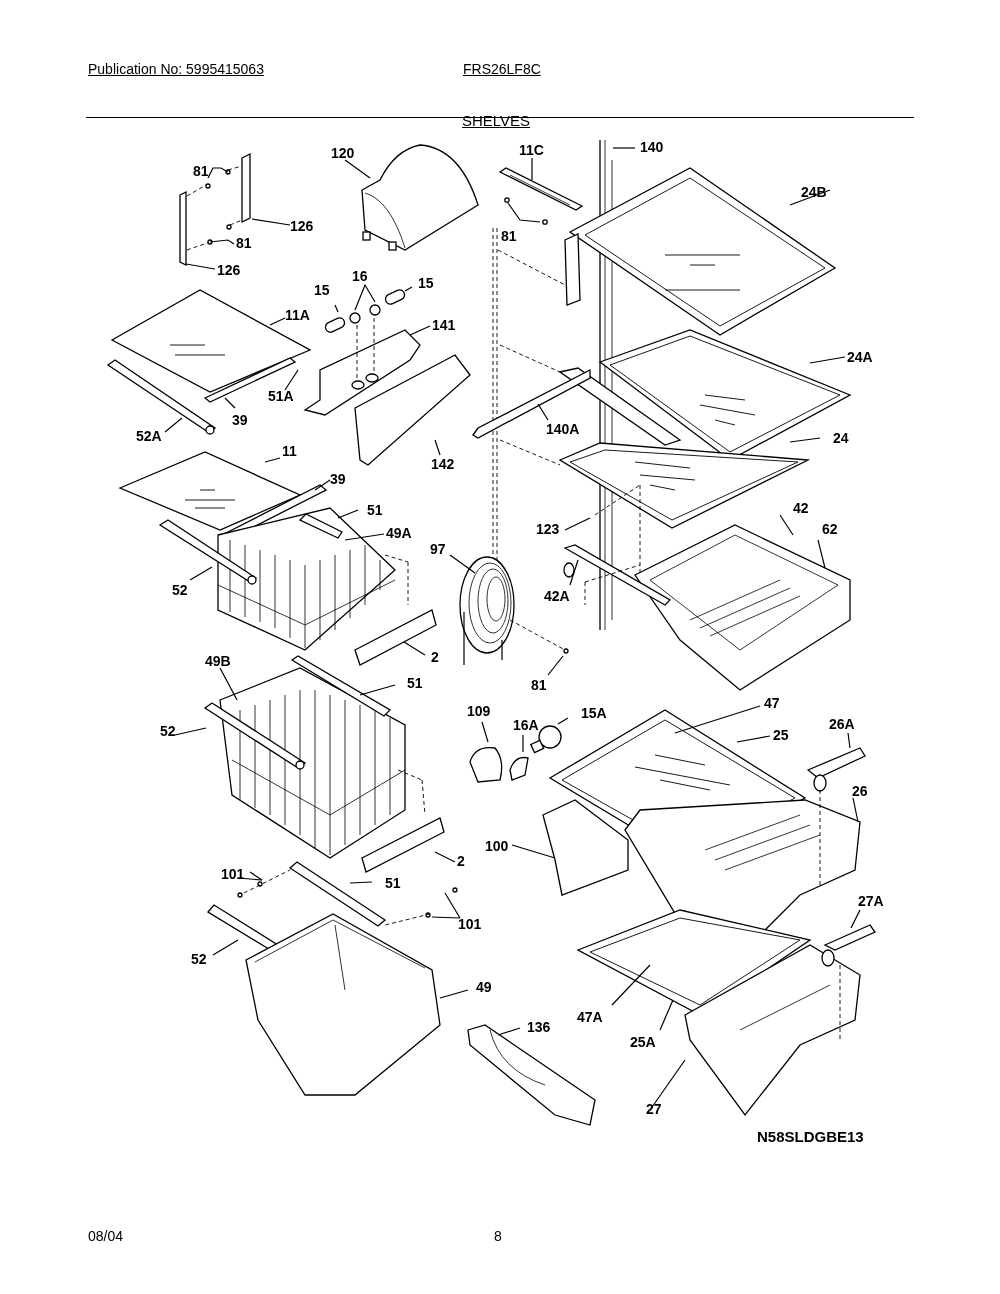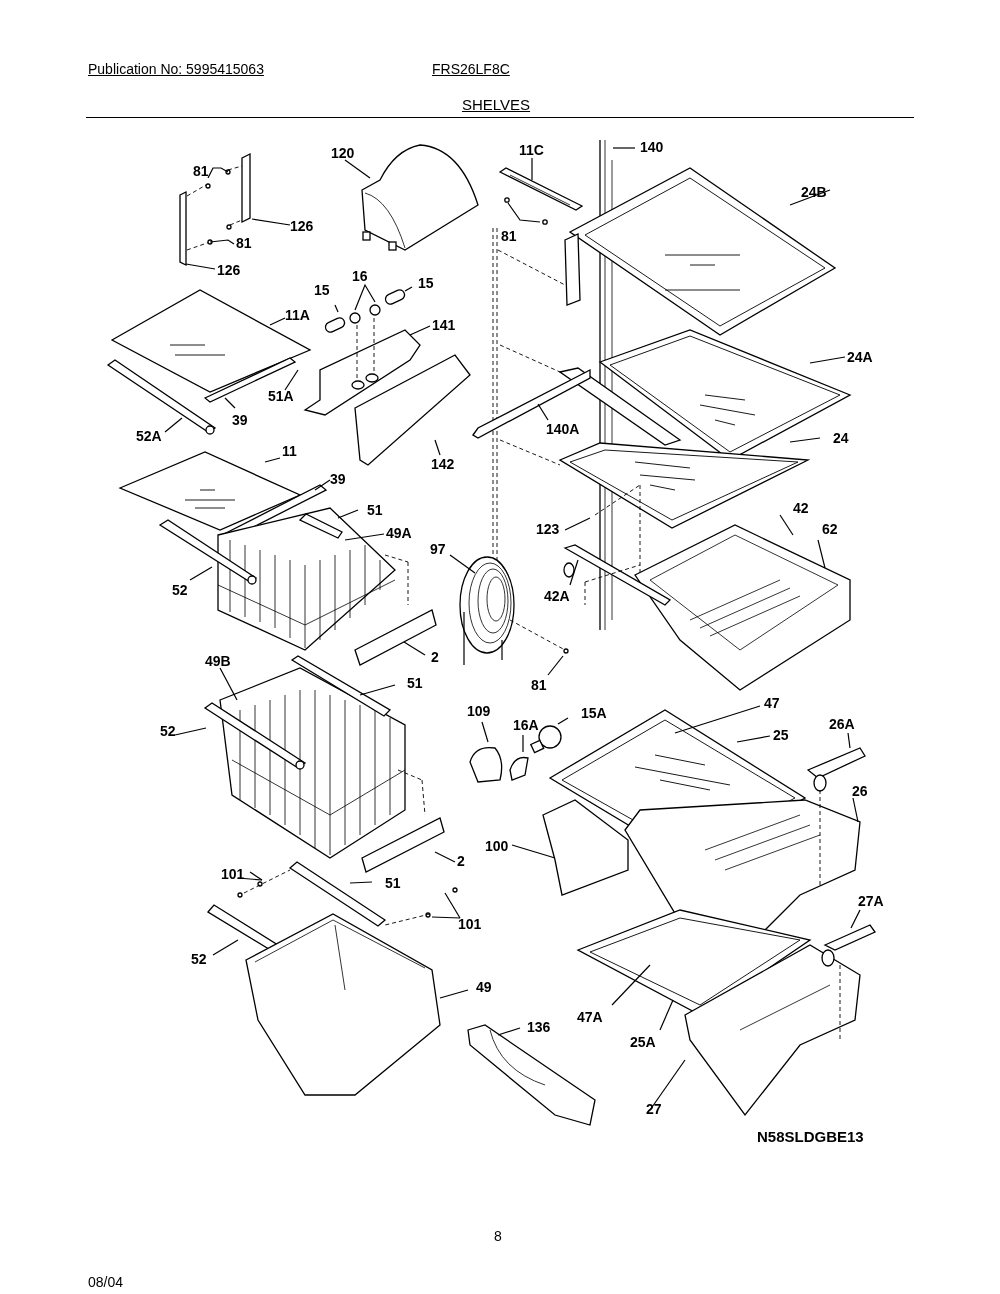--- a/index.html
+++ b/index.html
@@ -1,24 +1,24 @@
 <!DOCTYPE html>
 <html><head>
 <meta charset="utf-8">
 <style>
   html, body { margin:0; padding:0; background:#fff; }
   body { width:1000px; height:1294px; position:relative; overflow:hidden;
          font-family:"Liberation Sans", sans-serif; color:#000; }
   .hdr { position:absolute; font-size:14px;text-decoration:underline; }
   #pub { left:88px; top:61px; }
-  #model { left:432px; top:61px; }
-  #section { left:462px; top:96px; font-size:15px; }
+  #model { left:463px; top:61px; }
+  #section { left:462px; top:112px; font-size:15px; }
   #rule { position:absolute; left:86px; top:117px; width:828px; height:0;
           border-top:1.5px solid #000; }
-  #footer-date { position:absolute; left:88px; top:1228px; font-size:14px;margin-top:46px; }
+  #footer-date { position:absolute; left:88px; top:1228px; font-size:14px; }
   #footer-page { position:absolute; left:494px; top:1228px; font-size:14px; }
   svg#diagram { position:absolute; left:0; top:0; }
   .lbl { font-family:"Liberation Sans", sans-serif; font-weight:bold; font-size:14px; fill:#000; }
   .code { font-family:"Liberation Sans", sans-serif; font-weight:bold; font-size:15px; fill:#000; }
   .ln { stroke:#000; stroke-width:1.2; fill:none; }
   .part { stroke:#000; stroke-width:1.3; fill:#fff; }
   .thin { stroke:#000; stroke-width:0.8; fill:none; }
   .dash { stroke:#000; stroke-width:0.9; fill:none; stroke-dasharray:4 3; }
   .glass { stroke:#000; stroke-width:0.9; fill:none; }
 </style>

